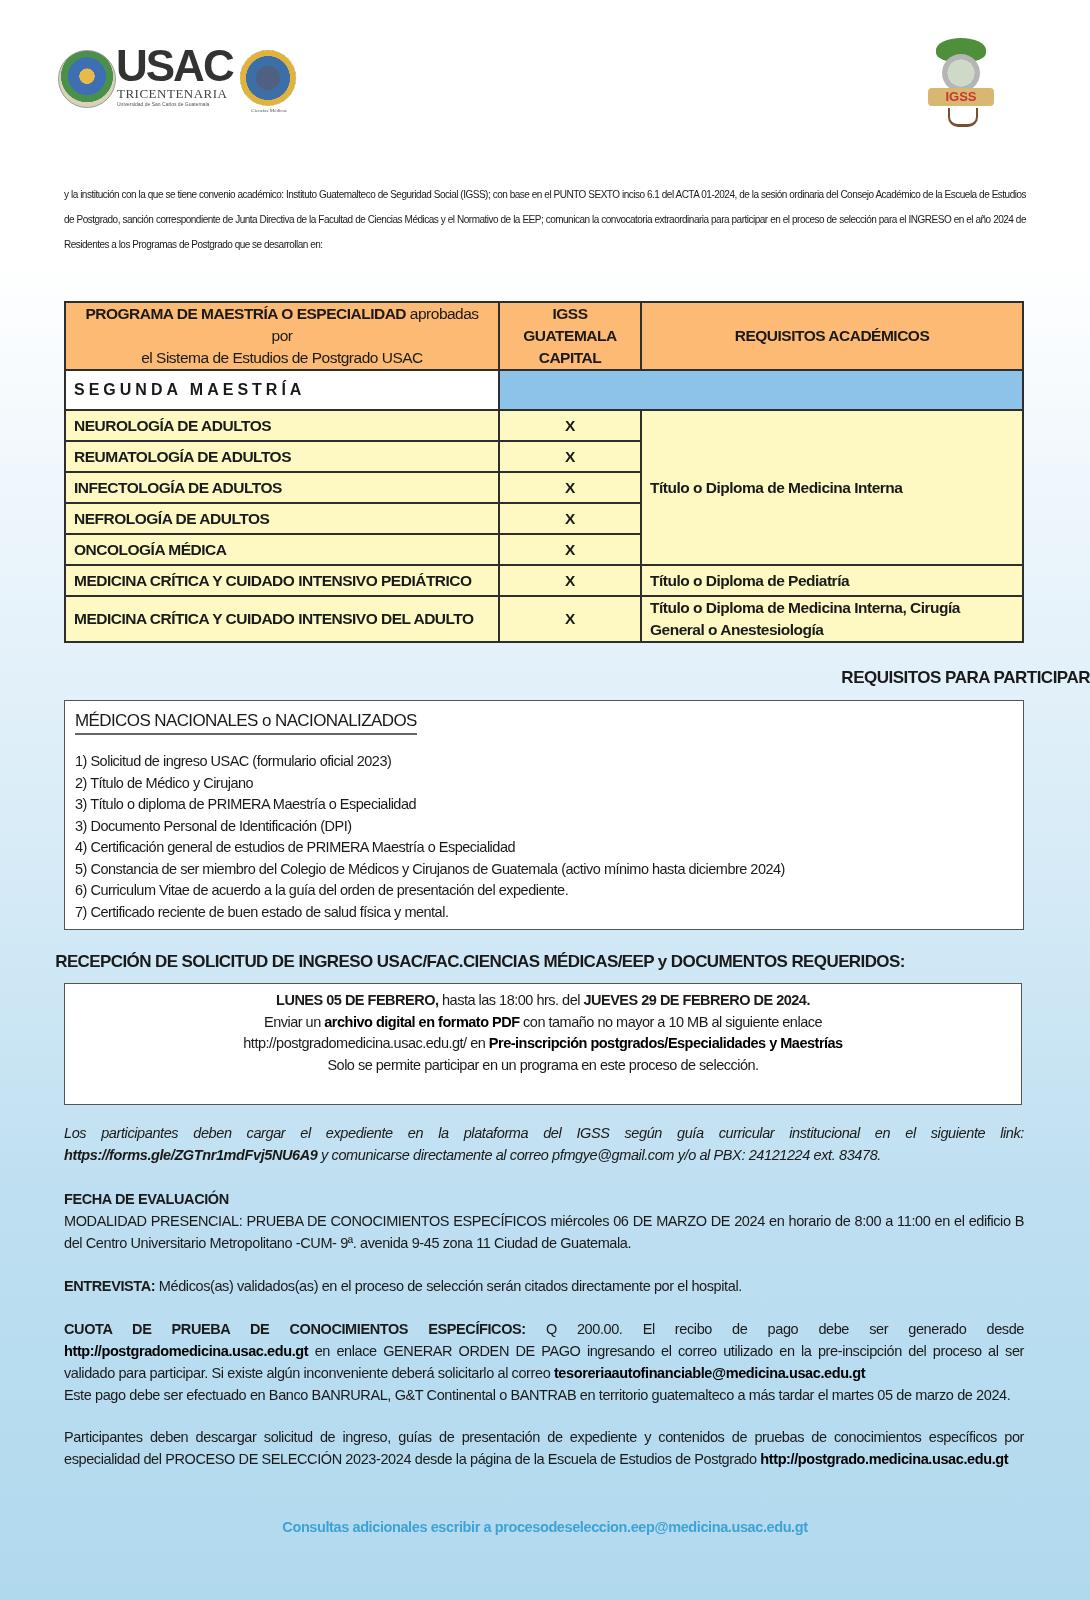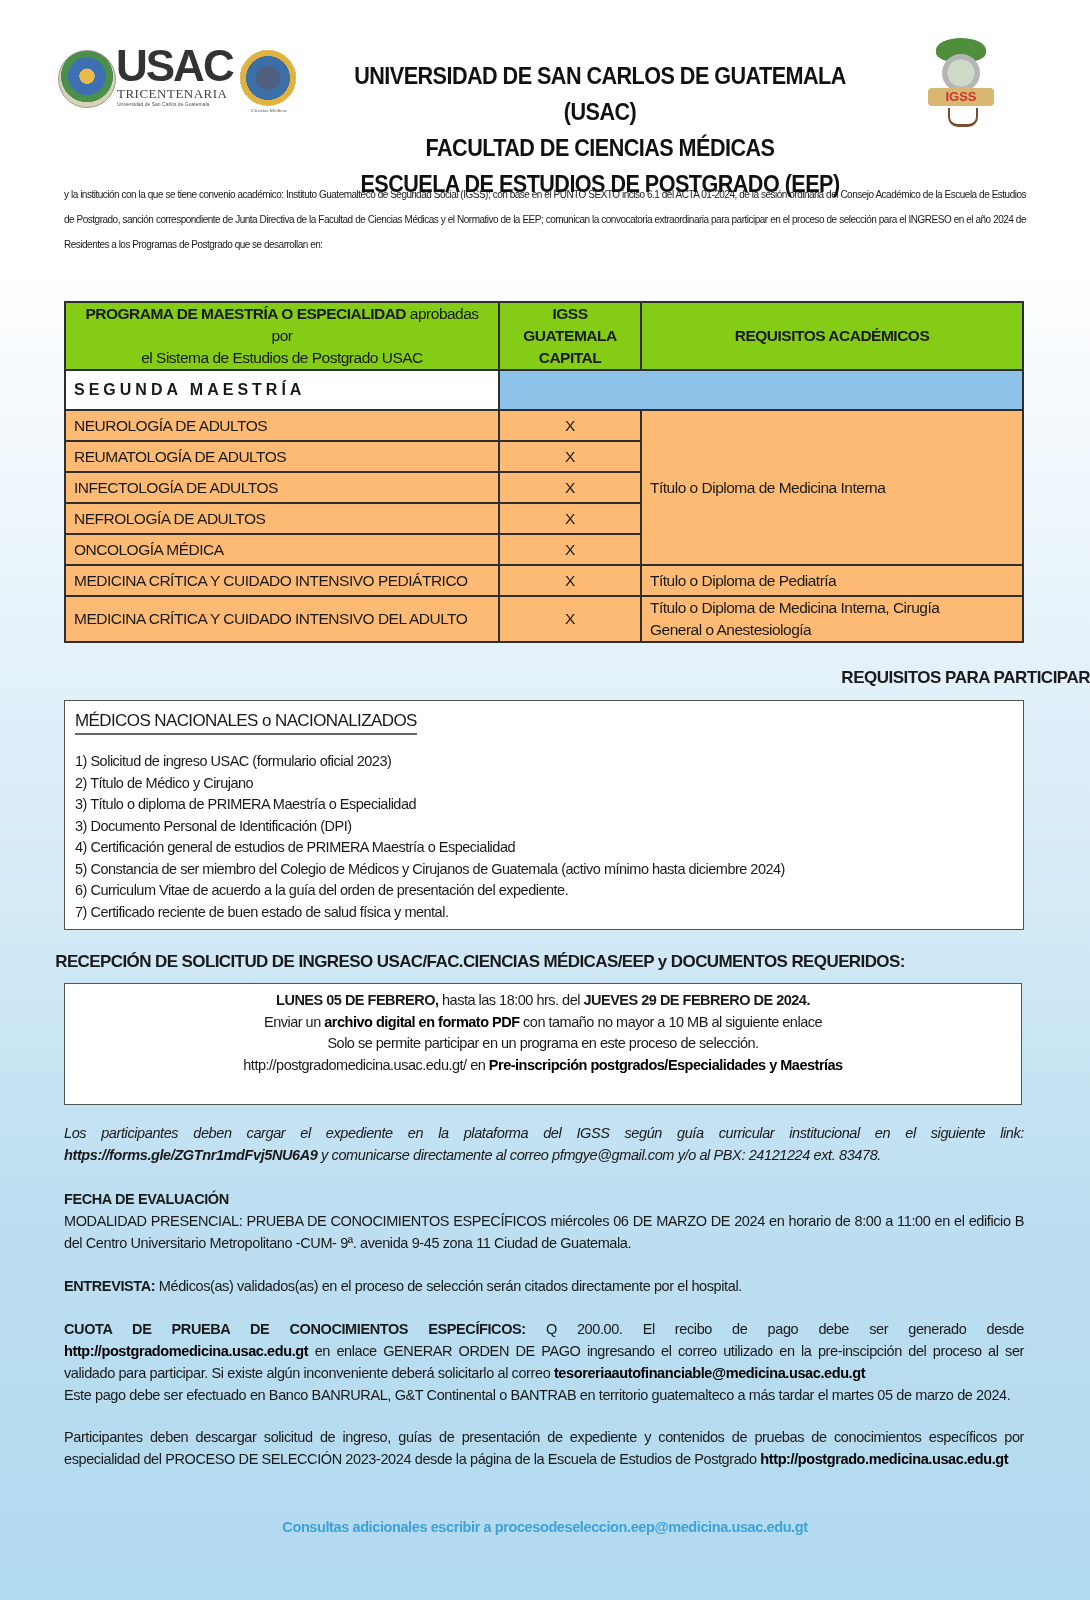--- a/index.html
+++ b/index.html
@@ -26,26 +26,26 @@
   .logo-igss { position: absolute; left: 928px; top: 38px; width: 66px; height: 92px; }
   .igss-tree { position: absolute; left: 8px; top: 0; width: 50px; height: 24px; border-radius: 50% 50% 40% 40%; background: #4f8f3b; }
   .igss-circle { position: absolute; left: 14px; top: 16px; width: 38px; height: 38px; border-radius: 50%; background: radial-gradient(circle, #cfd9c7 0 50%, #b5b5b5 51% 100%); }
   .igss-banner { position: absolute; left: 0px; top: 50px; width: 66px; height: 18px; border-radius: 4px; background: #d8b870; text-align: center; font-size: 13px; font-weight: 700; color: #c33; line-height: 18px; }
   .igss-roots { position: absolute; left: 20px; top: 70px; width: 26px; height: 16px; border-bottom: 3px solid #7a4d2e; border-left: 2px solid #7a4d2e; border-right: 2px solid #7a4d2e; border-radius: 0 0 10px 10px; }
   
   .intro { position: absolute; left: 64px; top: 182px; width: 962px; font-size: 10px; line-height: 25px; text-align: justify; letter-spacing: -0.5px; }
   
   table.prog { position: absolute; left: 64px; top: 301px; width: 960px; border-collapse: collapse; font-size: 15.5px; letter-spacing: -0.5px; }
   table.prog td, table.prog th { border: 2px solid #2e2e2e; padding: 0 8px; }
-  table.prog th { background: #84cc16; font-weight: 700; height: 62px; text-align: center; line-height: 22px; }
+  table.prog th { background: #fdba74; font-weight: 700; height: 62px; text-align: center; line-height: 22px; }
   table.prog th .light { font-weight: 400; }
   .row-seg td { height: 38px; background: #fff; }
   .row-seg .seg-label { font-weight: 700; letter-spacing: 4px; font-size: 16px; }
   .row-seg .seg-fill { background: #8dc3e8; }
-  .prow td { background: #fdba74; height: 29px; }
+  .prow td { background: #fef9c3; height: 29px; font-weight: bold; }
   .prow .xcell { text-align: center; }
   .prow .req { text-align: left; line-height: 22px; }
   .prow.tall td { height: 44px; }
   
   .req-title { position: absolute; left: 0; top: 668px; width: 1090px; text-align: right; font-weight: 700; font-size: 17px; letter-spacing: -0.5px; }
   .req-box { position: absolute; left: 64px; top: 700px; width: 958px; height: 228px; background: #fff; border: 1.5px solid #555; }
   .req-box-title { position: absolute; left: 10px; top: 10px; font-weight: 400; font-size: 17px; letter-spacing: -0.6px; padding-bottom: 2px; border-bottom: 2px solid #666; }
   .req-list { position: absolute; left: 10px; top: 50px; font-size: 14.5px; line-height: 21.5px; letter-spacing: -0.5px; }
   
   .rec-title { position: absolute; left: 0; top: 952px; width: 960px; text-align: center; font-weight: 700; font-size: 17px; letter-spacing: -0.6px; }
@@ -60,25 +60,20 @@
 </head>
 <body>
 
 <div class="header">
   <div class="logo-usac-seal"></div>
   <div class="logo-usac-text">USAC</div>
   <div class="logo-tri">TRICENTENARIA</div>
   <div class="logo-tri-sub">Universidad de San Carlos de Guatemala</div>
   <div class="logo-ccmm"></div>
   <div class="logo-ccmm-label">Ciencias Médicas</div>
-  <div class="titles">
-    <div>UNIVERSIDAD DE SAN CARLOS DE GUATEMALA (USAC)</div>
-    <div>FACULTAD DE CIENCIAS MÉDICAS</div>
-    <div>ESCUELA DE ESTUDIOS DE POSTGRADO (EEP)</div>
-  </div>
   <div class="logo-igss">
     <div class="igss-tree"></div>
     <div class="igss-circle"></div>
     <div class="igss-banner">IGSS</div>
     <div class="igss-roots"></div>
   </div>
 </div>
 
 <div class="intro">y la institución con la que se tiene convenio académico:  Instituto Guatemalteco de Seguridad Social (IGSS); con base en el PUNTO SEXTO inciso 6.1 del ACTA 01-2024, de la sesión ordinaria del Consejo Académico de la Escuela de Estudios de Postgrado, sanción correspondiente de Junta Directiva de la Facultad de Ciencias Médicas y el Normativo de la EEP; comunican la convocatoria extraordinaria para participar en el proceso de selección para el INGRESO en el año 2024 de Residentes a los Programas de Postgrado que se desarrollan en:</div>
 
@@ -153,22 +148,22 @@
     <div>5) Constancia de ser miembro del Colegio de Médicos y Cirujanos de Guatemala (activo mínimo hasta diciembre 2024)</div>
     <div>6) Curriculum Vitae de acuerdo a la guía del orden de presentación del expediente.</div>
     <div>7) Certificado reciente de buen estado de salud física y mental.</div>
   </div>
 </div>
 
 <div class="rec-title">RECEPCIÓN DE SOLICITUD DE INGRESO USAC/FAC.CIENCIAS MÉDICAS/EEP y DOCUMENTOS REQUERIDOS:</div>
 <div class="rec-box">
   <div><span class="b">LUNES 05 DE FEBRERO,</span><span> hasta las 18:00 hrs. del </span><span class="b">JUEVES 29 DE FEBRERO DE 2024.</span></div>
   <div><span>Enviar un </span><span class="link">archivo digital en formato PDF</span><span> con tamaño no mayor a 10 MB al siguiente enlace</span></div>
+  <div><span>http://postgradomedicina.usac.edu.gt/  en </span><span class="link">Pre-inscripción postgrados/Especialidades y Maestrías</span></div>
   <div>Solo se permite participar en un programa en este proceso de selección.</div>
-  <div><span>http://postgradomedicina.usac.edu.gt/  en </span><span class="link">Pre-inscripción postgrados/Especialidades y Maestrías</span></div>
 </div>
 
 <div class="para italic" style="top:1122px;"><span>Los participantes deben cargar el expediente en la plataforma del IGSS según guía curricular institucional en el siguiente link: </span><span class="b">https://forms.gle/ZGTnr1mdFvj5NU6A9</span><span> y comunicarse directamente al correo pfmgye@gmail.com y/o al PBX: 24121224 ext. 83478.</span></div>
 
 <div class="para" style="top:1188px;">
   <div class="b">FECHA DE EVALUACIÓN</div>
   <div><span>MODALIDAD PRESENCIAL: PRUEBA DE CONOCIMIENTOS ESPECÍFICOS</span><span> miércoles </span><span>06 DE MARZO DE 2024</span><span> en horario de 8:00 a 11:00 en el edificio B del Centro Universitario Metropolitano -CUM- 9ª. avenida 9-45 zona 11 Ciudad de Guatemala.</span></div>
 </div>
 
 <div class="para" style="top:1275px;"><span class="b">ENTREVISTA:</span><span> Médicos(as) validados(as) en el proceso de selección serán citados directamente por el hospital.</span></div>

